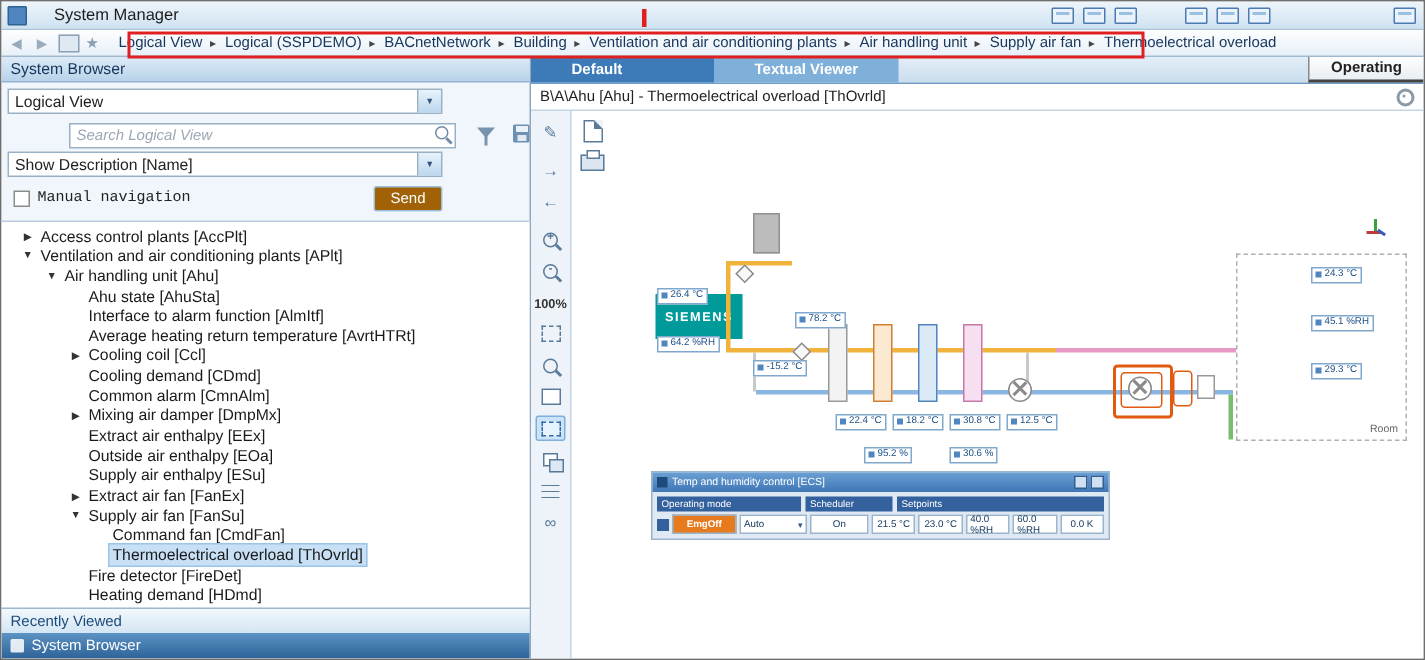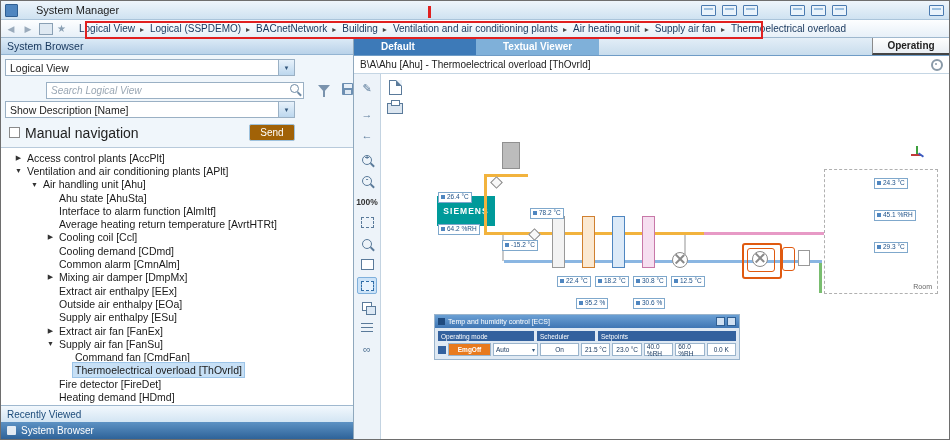--- a/index.html
+++ b/index.html
@@ -34,21 +34,21 @@
   .sbox input::placeholder{color:#9aa7b4;font-style:italic;}
   .magico{position:absolute;right:5px;top:4px;width:7px;height:7px;border:1.5px solid #6e8aa5;border-radius:50%;}
   .magico::after{content:"";position:absolute;width:5px;height:1.5px;background:#6e8aa5;transform:rotate(45deg);right:-4px;bottom:-2px;}
   .funnel{margin-left:14px;width:0;height:0;border-left:6px solid transparent;border-right:6px solid transparent;border-top:7px solid #7a93ad;position:relative;}
   .funnel::after{content:"";position:absolute;left:-1px;top:-2px;width:2px;height:7px;background:#7a93ad;}
   .disk{margin-left:12px;width:12px;height:12px;background:#6d8fb2;border-radius:1px;position:relative;}
   .disk::before{content:"";position:absolute;left:2px;top:1px;width:8px;height:4px;background:#e8f0f8;}
   .disk::after{content:"";position:absolute;left:3px;bottom:1px;width:6px;height:4px;background:#dfe9f3;}
   .mrow{margin:6px 58px 4px 8px;display:flex;align-items:center;}
   .cb{width:9px;height:9px;border:1px solid #8a8a8a;background:#fff;margin-right:5px;}
-  .mlabel{font-size:14px;color:#222;}
+  .mlabel{font-size:10px;color:#222;font-family:Liberation Mono, monospace;}
   .send{margin-left:auto;width:44px;height:15px;background:#a16207;color:#fff;font-size:10px;display:flex;align-items:center;justify-content:center;border:1px solid #9ec2de;border-radius:2px;}
   .tree{flex:1;background:#fff;border-top:1px solid #b8cadb;overflow:hidden;padding-top:3px;}
   .trow{height:13.3px;display:flex;align-items:center;font-size:10.5px;color:#1a1a1a;white-space:nowrap;}
   .l1{padding-left:12px;} .l2{padding-left:28px;} .l3{padding-left:44px;} .l4{padding-left:60px;}
   .exp{width:11px;display:inline-block;font-size:7px;color:#333;text-align:center;flex:none;}
   .exp.e::before{content:"\25BC";} .exp.c::before{content:"\25B6";}
   .tlabel{padding:0 3px;}
   .trow.sel .tlabel{background:#c7e0f6;border:1px solid #9cc4e8;padding:1px 2px;}
   .rv{height:16px;background:linear-gradient(#f2f8fd,#d3e5f3);border-top:1px solid #9fb8cf;display:flex;align-items:center;padding-left:6px;font-size:10px;color:#1c4b7a;}
   .sb2{height:17px;background:linear-gradient(#5d92c4,#2e6399);display:flex;align-items:center;padding-left:6px;color:#fff;font-size:10px;}
@@ -147,21 +147,21 @@
     <span class="navico">◀</span>
     <span class="navico">▶</span>
     <span class="picico"></span>
     <span class="starico">★</span>
     <div class="crumbs">
       <span class="crumb">Logical View</span>
       <span class="crumb">Logical (SSPDEMO)</span>
       <span class="crumb">BACnetNetwork</span>
       <span class="crumb">Building</span>
       <span class="crumb">Ventilation and air conditioning plants</span>
-      <span class="crumb">Air heating unit</span>
+      <span class="crumb">Air handling unit</span>
       <span class="crumb">Supply air fan</span>
       <span class="crumb">Thermoelectrical overload</span>
     </div>
   </div>
   <div class="ann-box"></div>
   <div class="ann-tick"></div>
 
   <div class="lp">
     <div class="lp-hdr">System Browser</div>
     <div class="ctrls">

